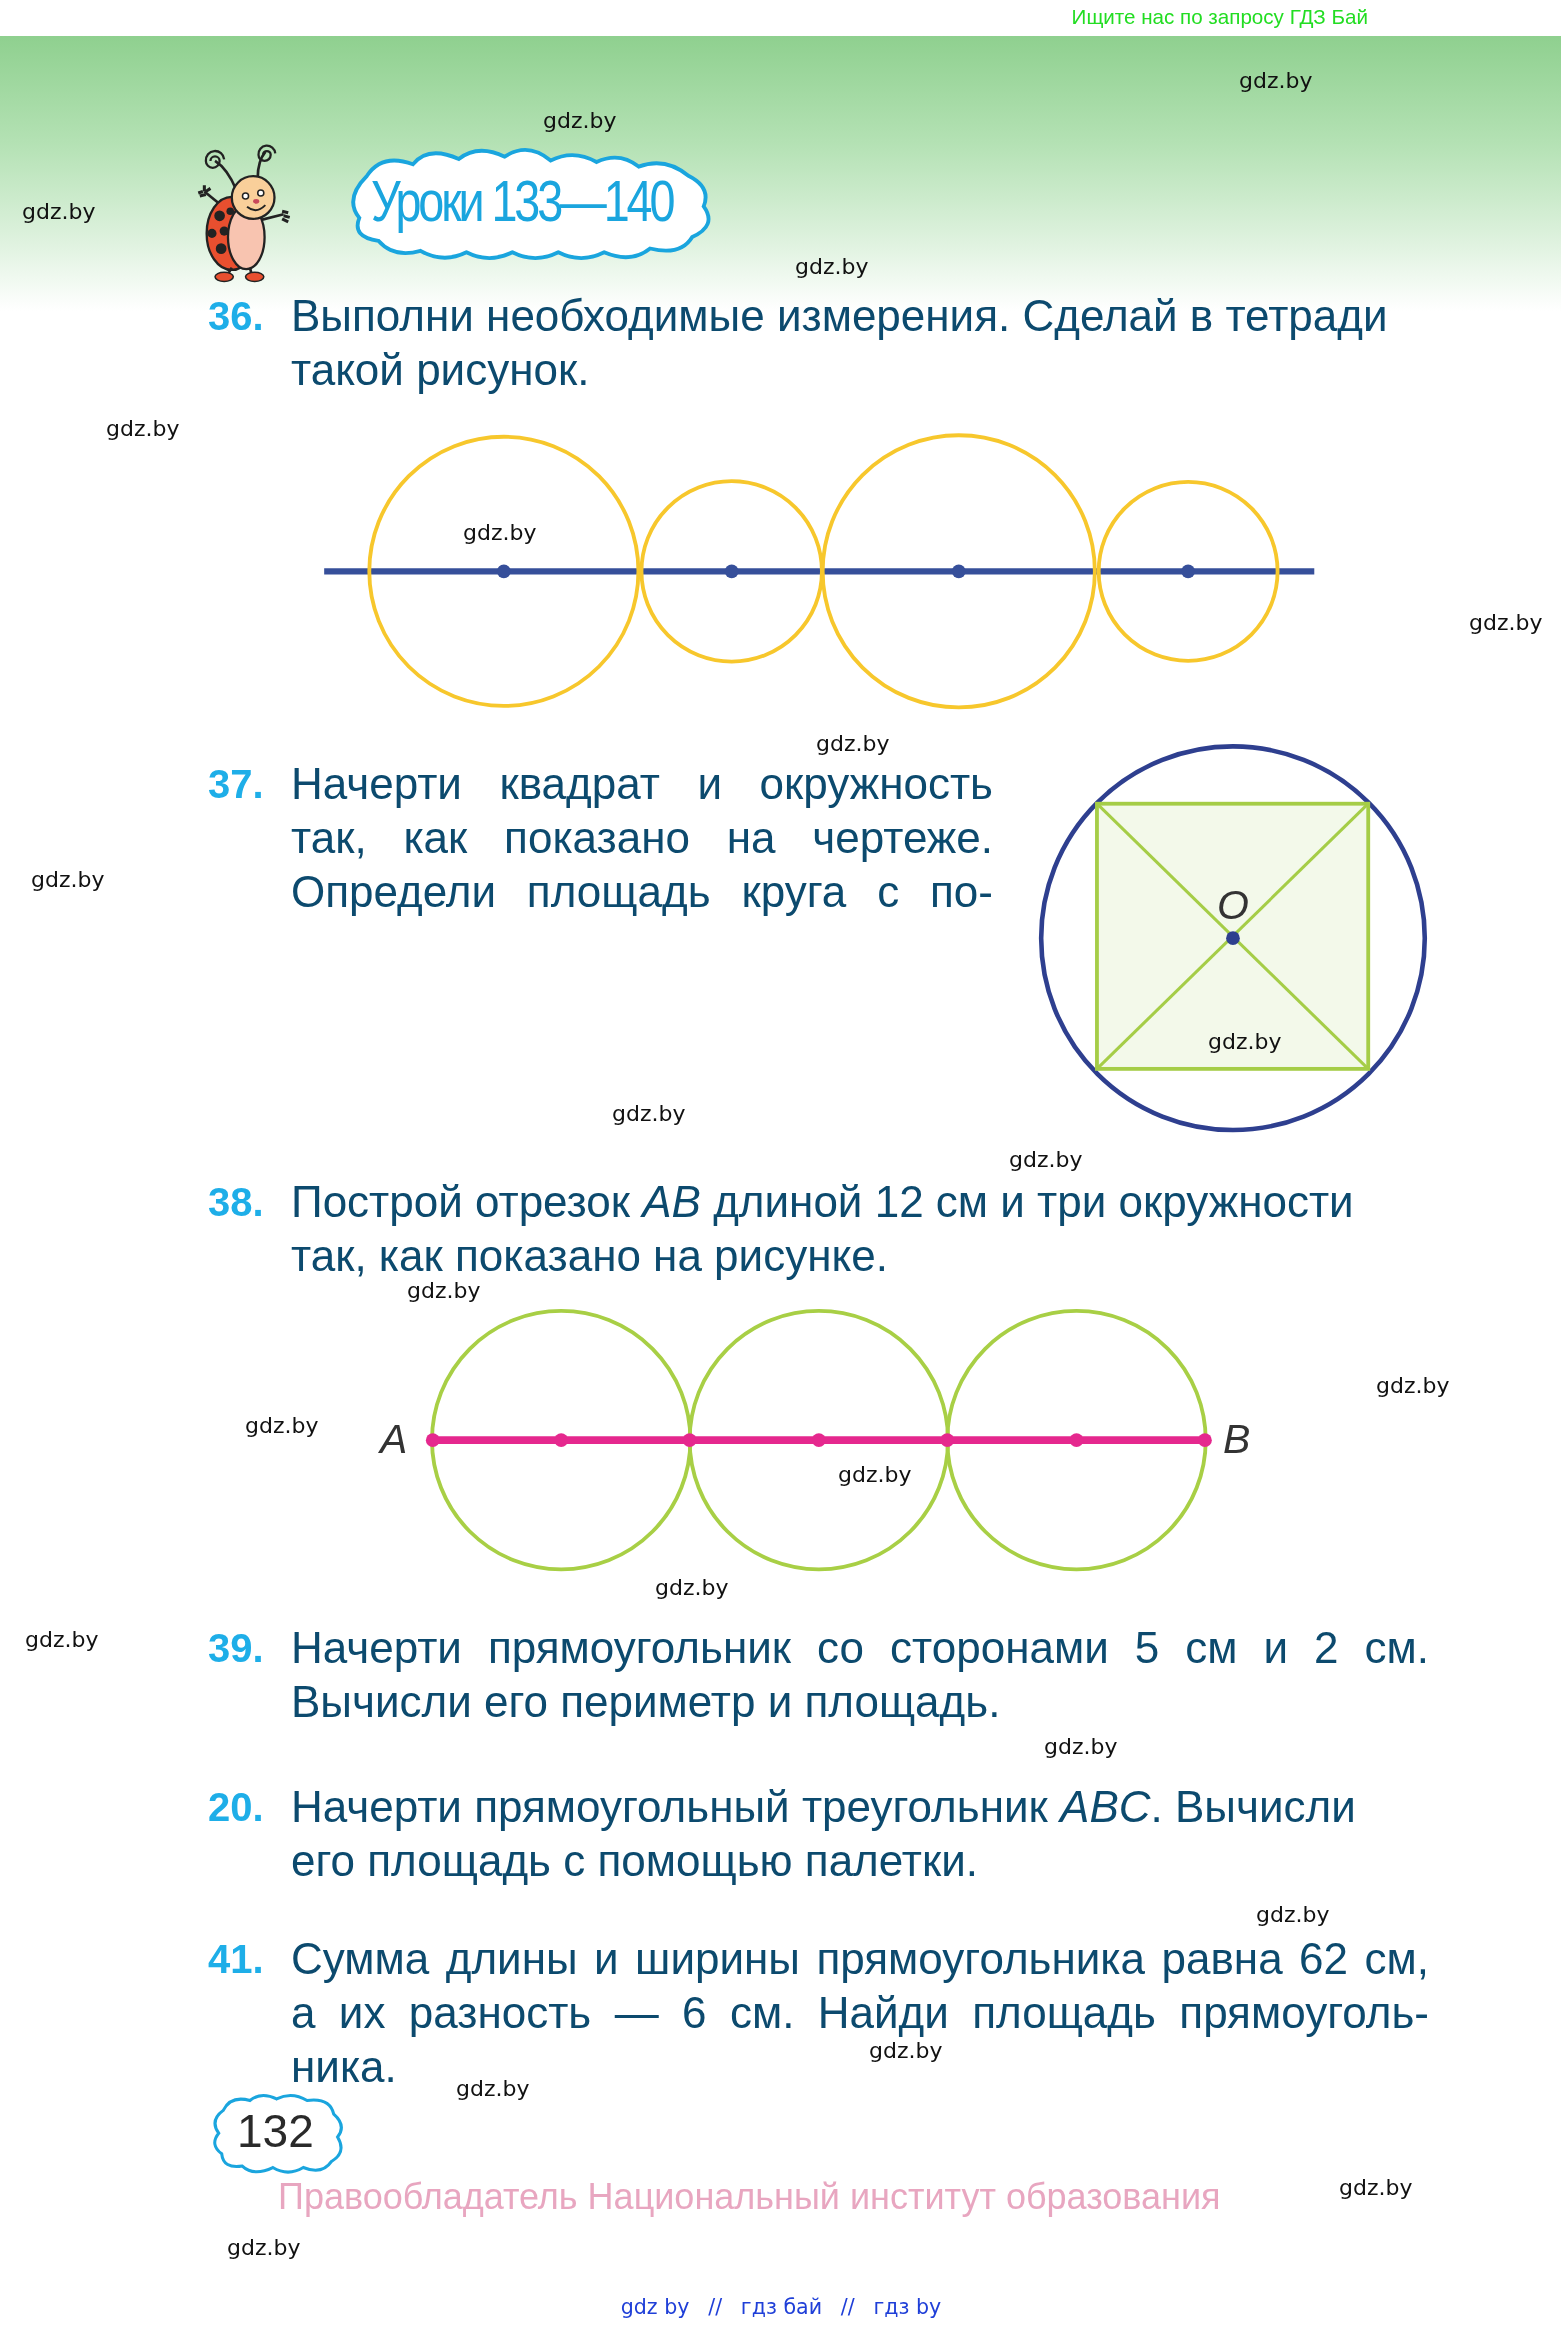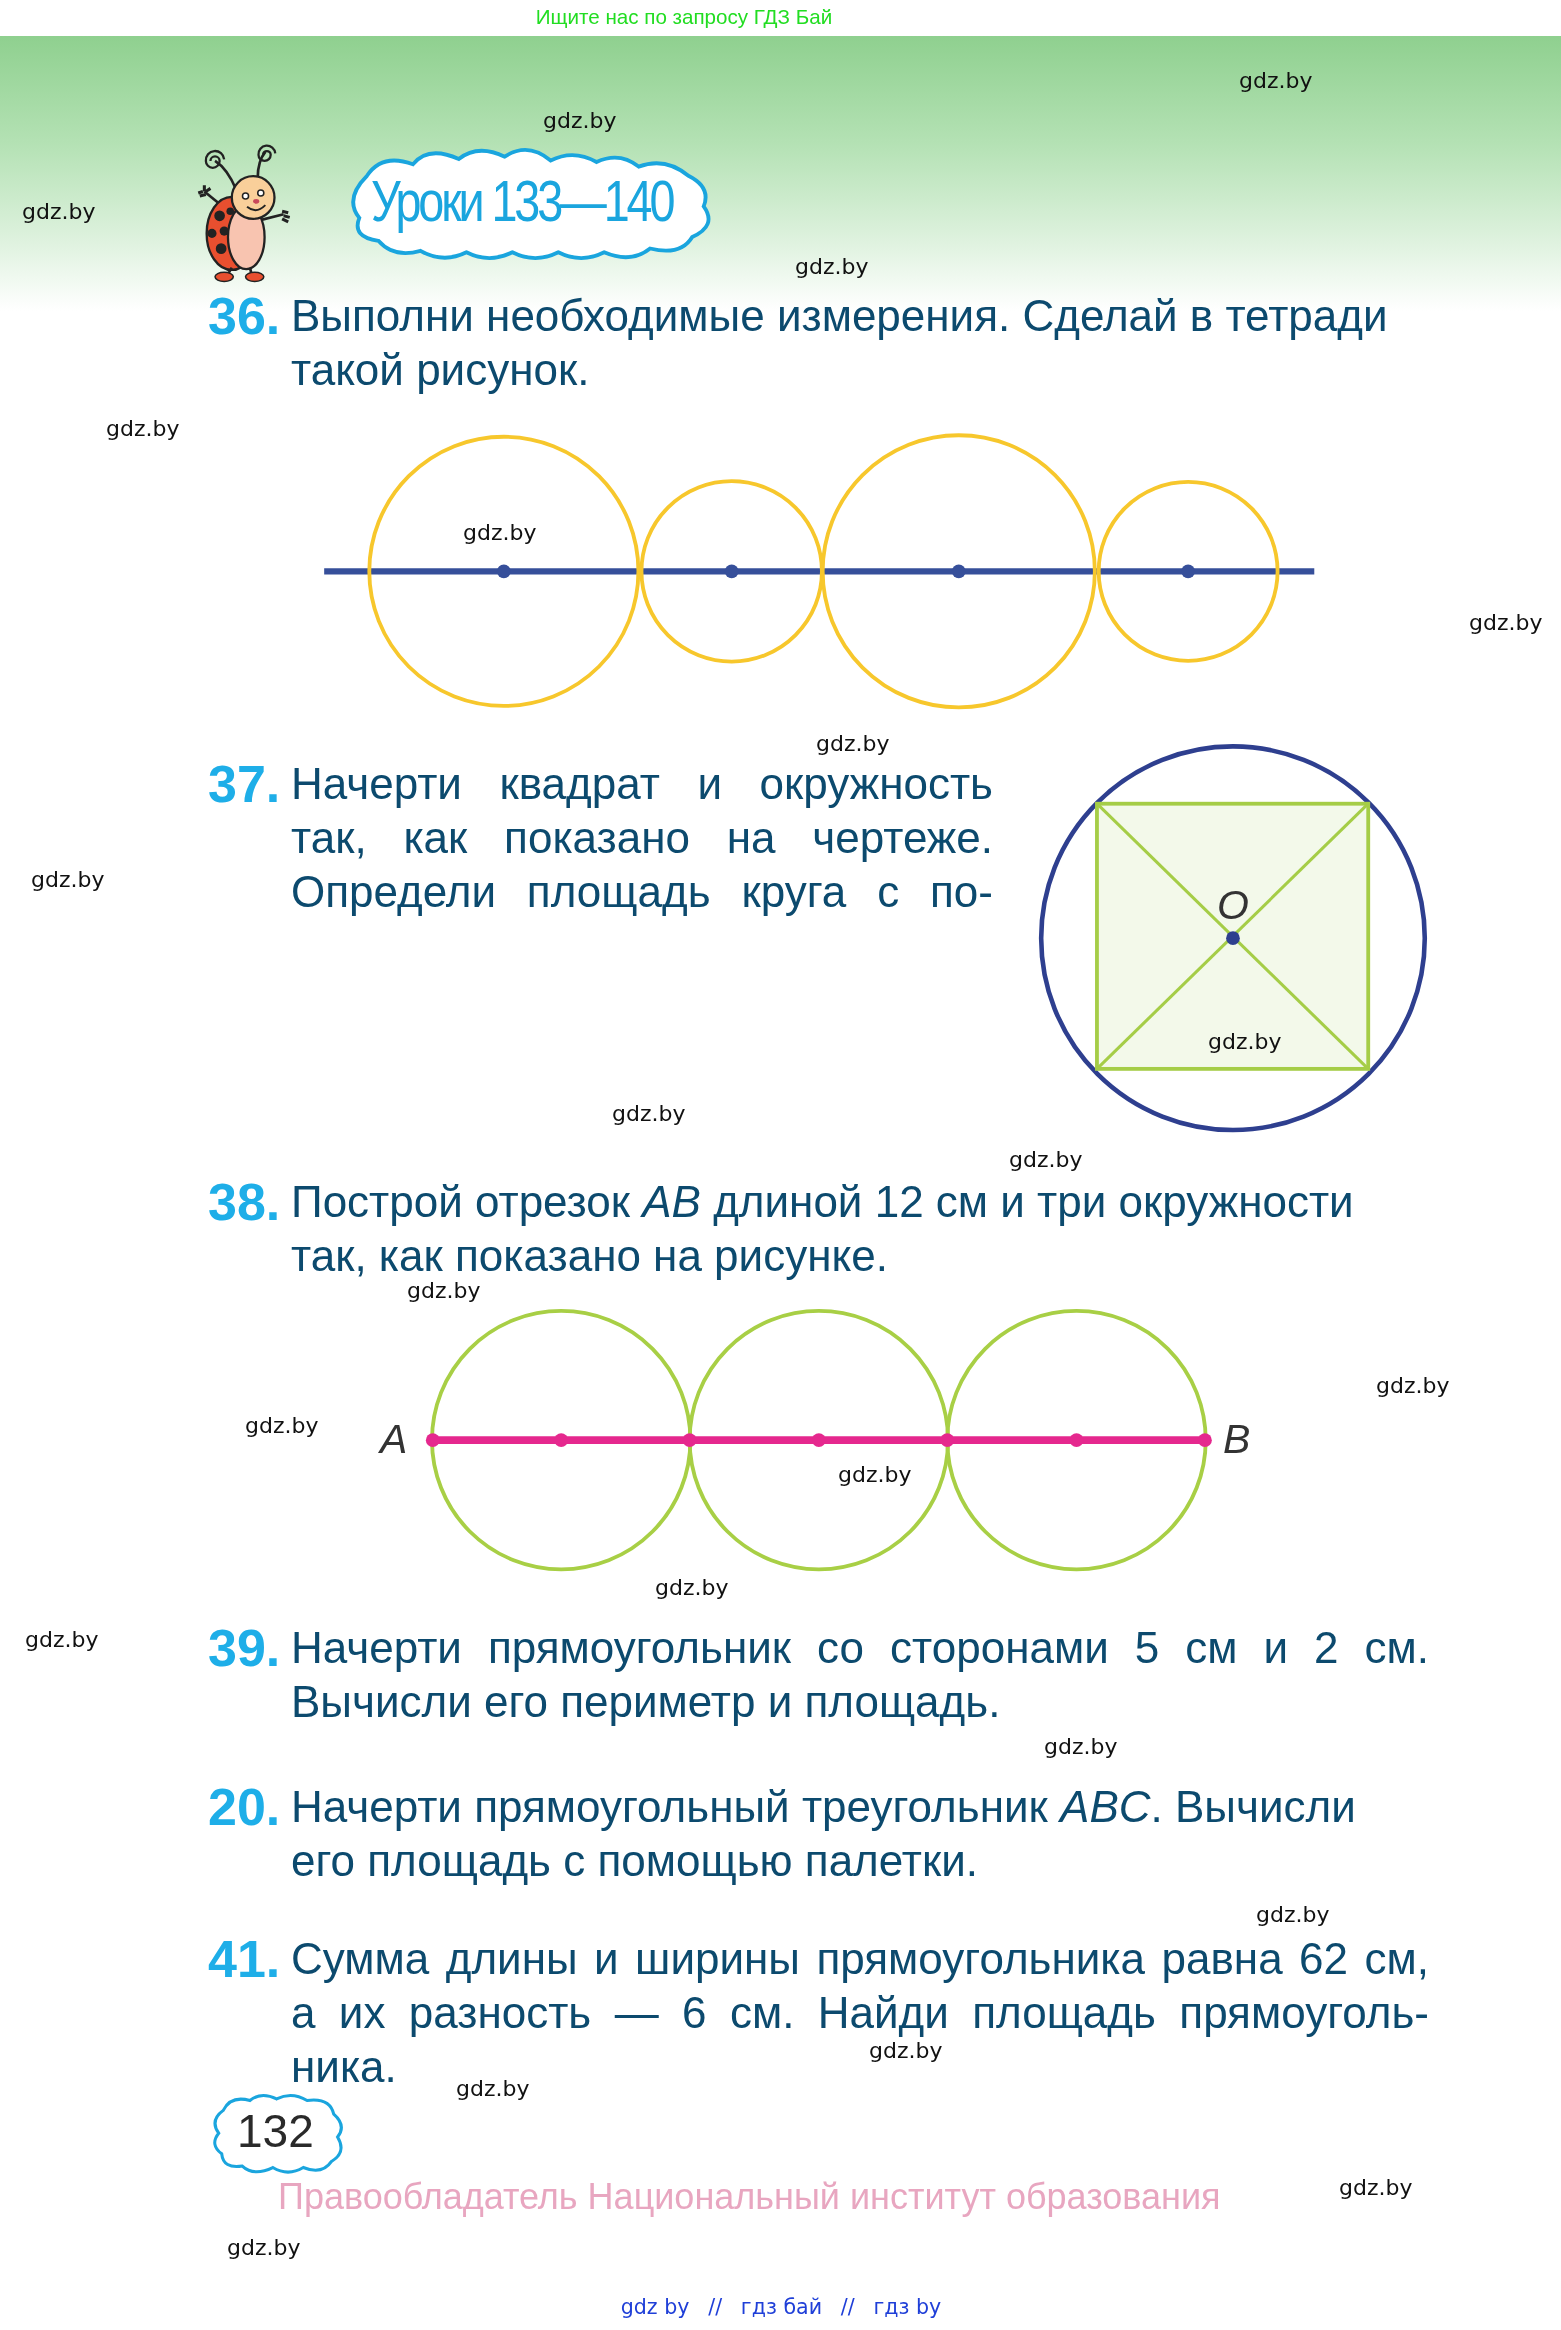--- a/index.html
+++ b/index.html
@@ -3,39 +3,39 @@
 <meta charset="utf-8">
 <style>
   html, body { margin: 0; padding: 0; }
   body {
     width: 1562px; height: 2330px; position: relative; overflow: hidden;
     background: #ffffff;
     font-family: "Liberation Sans", sans-serif;
   }
   .top-banner {
     position: absolute; left: 0; top: 0; width: 1368px; height: 36px; background: #fff;
-    text-align: center; line-height: 34px; font-size: 20.6px; color: #22dd22;
+    text-align: right; line-height: 34px; font-size: 20.6px; color: #22dd22;
     font-family: "Liberation Sans", sans-serif;
   }
   .header-band {
     position: absolute; left: 0; top: 36px; width: 1562px; height: 275px;
     background: linear-gradient(to bottom, #8fd08f 0%, #b5e2b5 40%, #dff2df 75%, #ffffff 100%);
   }
   .wm {
     position: absolute; font-size: 22px; color: #111; font-family: "DejaVu Sans", sans-serif;
     white-space: nowrap; line-height: 1;
   }
   .abs { position: absolute; }
   .title-text {
     position: absolute; left: 371px; top: 173px; font-size: 57px; color: #1aa5de;
     letter-spacing: -3.8px; transform: scaleX(0.82); transform-origin: left top;
     font-family: "Liberation Sans", sans-serif; white-space: nowrap; line-height: 1;
   }
   .ex-num {
-    position: absolute; left: 208px; font-size: 52px; font-weight: bold; color: #1eaee8;
+    position: absolute; left: 208px; font-size: 40px; font-weight: bold; color: #1eaee8;
     line-height: 54px; font-family: "Liberation Sans", sans-serif;
   }
   .ex-text {
     position: absolute; left: 291px; font-size: 44px; color: #0c4a6e;
     line-height: 54px; font-family: "Liberation Sans", sans-serif;
   }
   .ex-text .ln { display: block; white-space: nowrap; }
   .justify .ln { text-align: justify; text-align-last: justify; white-space: normal; }
   .justify .ln.last { text-align-last: left; }
   .ital { font-style: italic; }

